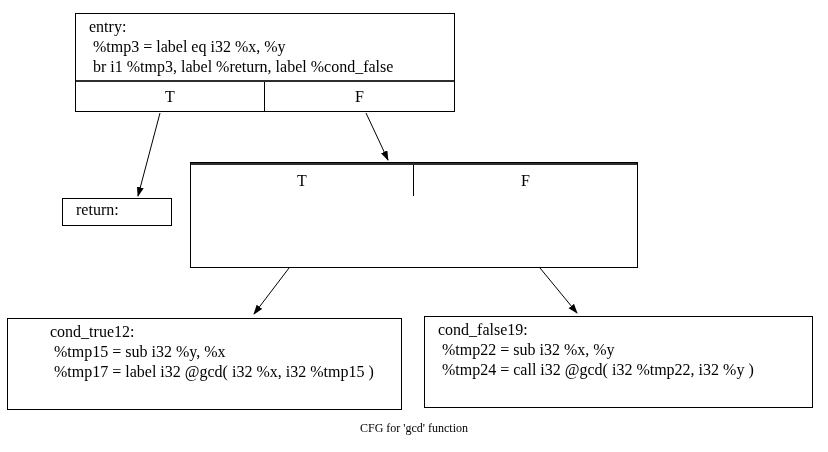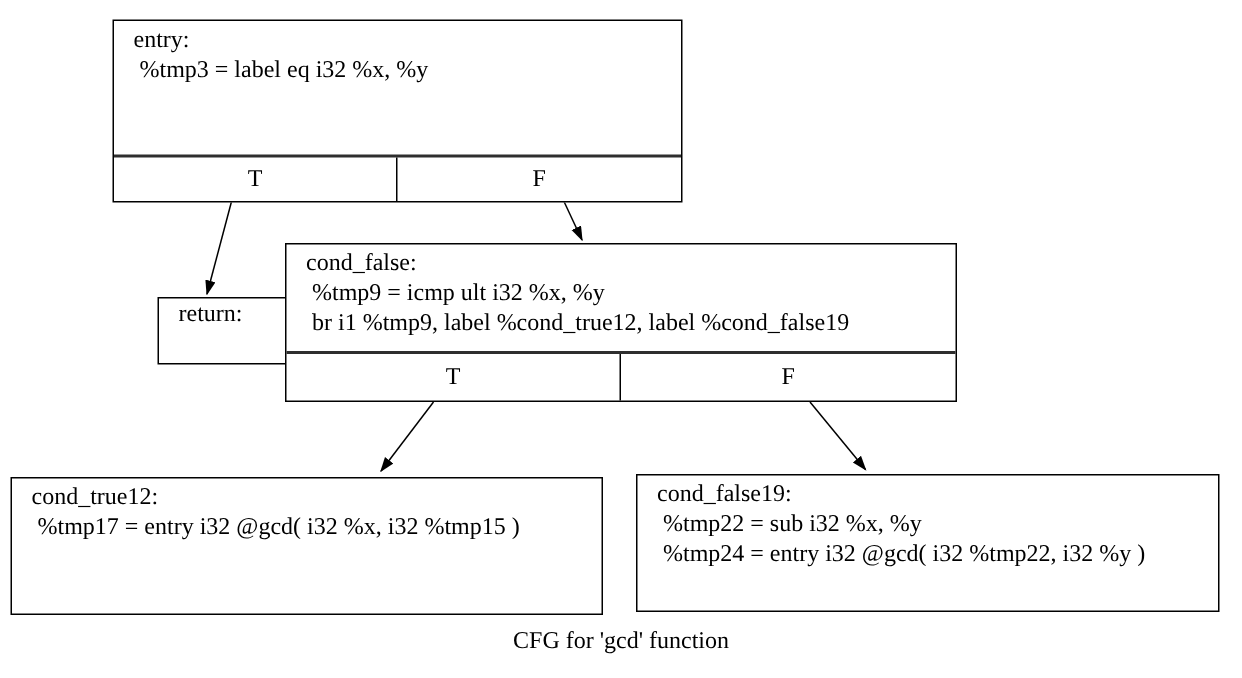--- a/index.html
+++ b/index.html
@@ -59,36 +59,36 @@
     text-align: center;
     font-size: 16px;
     display: flex;
     align-items: center;
     justify-content: center;
   }
 
   .port.true-port { border-right: 1px solid #000000; }
 
   
-  .node-entry       { left: 75px;  top: 13px;  width: 380px; height: 122px;  }
+  .node-entry       { left: 75px;  top: 13px;  width: 380px; height: 99px;  }
   .node-entry .ports       { height: 31px; }
   .node-cond_false  { left: 190px; top: 162px; width: 448px; height: 106px; }
   .node-cond_false .ports  { height: 33px; }
-  .node-return      { left: 62px;  top: 198px; width: 110px; height: 45px; margin-left: 43px;  }
+  .node-return      { left: 62px;  top: 198px; width: 110px; height: 28px;  }
   .node-return .body       { padding-top: 1px; }
-  .node-cond_true12 { left: 7px;   top: 318px; width: 395px; height: 92px;  }
+  .node-cond_true12 { left: 7px;   top: 318px; width: 395px; height: 92px; padding-left: 29px;  }
   .node-cond_false19{ left: 424px; top: 316px; width: 389px; height: 92px;  }
 
   .caption {
     position: absolute;
     left: 0;
     top: 417px;
     width: 828px;
     text-align: center;
-    font-size: 16px;
+    font-size: 12px;
     line-height: 22px;
   }
 </style>
 </head>
 <body>
 
 <div class="canvas">
 
   <svg class="edge-layer" width="828" height="452" viewBox="0 0 828 452" xmlns="http://www.w3.org/2000/svg">
     <defs>
@@ -99,55 +99,52 @@
     <line x1="160" y1="113" x2="138" y2="196" stroke="#000000" stroke-width="1" marker-end="url(#arrowhead)"></line>
     <line x1="366" y1="113" x2="388" y2="160" stroke="#000000" stroke-width="1" marker-end="url(#arrowhead)"></line>
     <line x1="289" y1="268" x2="254" y2="314" stroke="#000000" stroke-width="1" marker-end="url(#arrowhead)"></line>
     <line x1="540" y1="268" x2="577" y2="313" stroke="#000000" stroke-width="1" marker-end="url(#arrowhead)"></line>
   </svg>
 
   <div class="node node-entry">
     <div class="body">
       <div class="line">entry:</div>
       <div class="line"> %tmp3 = label eq i32 %x, %y</div>
+      <div class="line"> br i1 %tmp3, label %return, label %cond_false</div>
     </div>
     <div class="ports">
       <div class="port true-port">T</div>
       <div class="port false-port">F</div>
     </div>
   </div>
 
   <div class="node node-return">
     <div class="body">
       <div class="line">return:</div>
     </div>
   </div>
 
   <div class="node node-cond_false">
-    <div class="body">
-      <div class="line">cond_false:</div>
-      <div class="line"> %tmp9 = icmp ult i32 %x, %y</div>
-      <div class="line"> br i1 %tmp9, label %cond_true12, label %cond_false19</div>
-    </div>
     <div class="ports">
       <div class="port true-port">T</div>
       <div class="port false-port">F</div>
     </div>
   </div>
 
   <div class="node node-cond_true12">
     <div class="body">
       <div class="line">cond_true12:</div>
-      <div class="line"> %tmp17 = entry i32 @gcd( i32 %x, i32 %tmp15 )</div>
+      <div class="line"> %tmp15 = sub i32 %y, %x</div>
+      <div class="line"> %tmp17 = label i32 @gcd( i32 %x, i32 %tmp15 )</div>
     </div>
   </div>
 
   <div class="node node-cond_false19">
     <div class="body">
       <div class="line">cond_false19:</div>
       <div class="line"> %tmp22 = sub i32 %x, %y</div>
-      <div class="line"> %tmp24 = entry i32 @gcd( i32 %tmp22, i32 %y )</div>
+      <div class="line"> %tmp24 = call i32 @gcd( i32 %tmp22, i32 %y )</div>
     </div>
   </div>
 
   <div class="caption">CFG for 'gcd' function</div>
 
 </div>
 
 </body></html>

